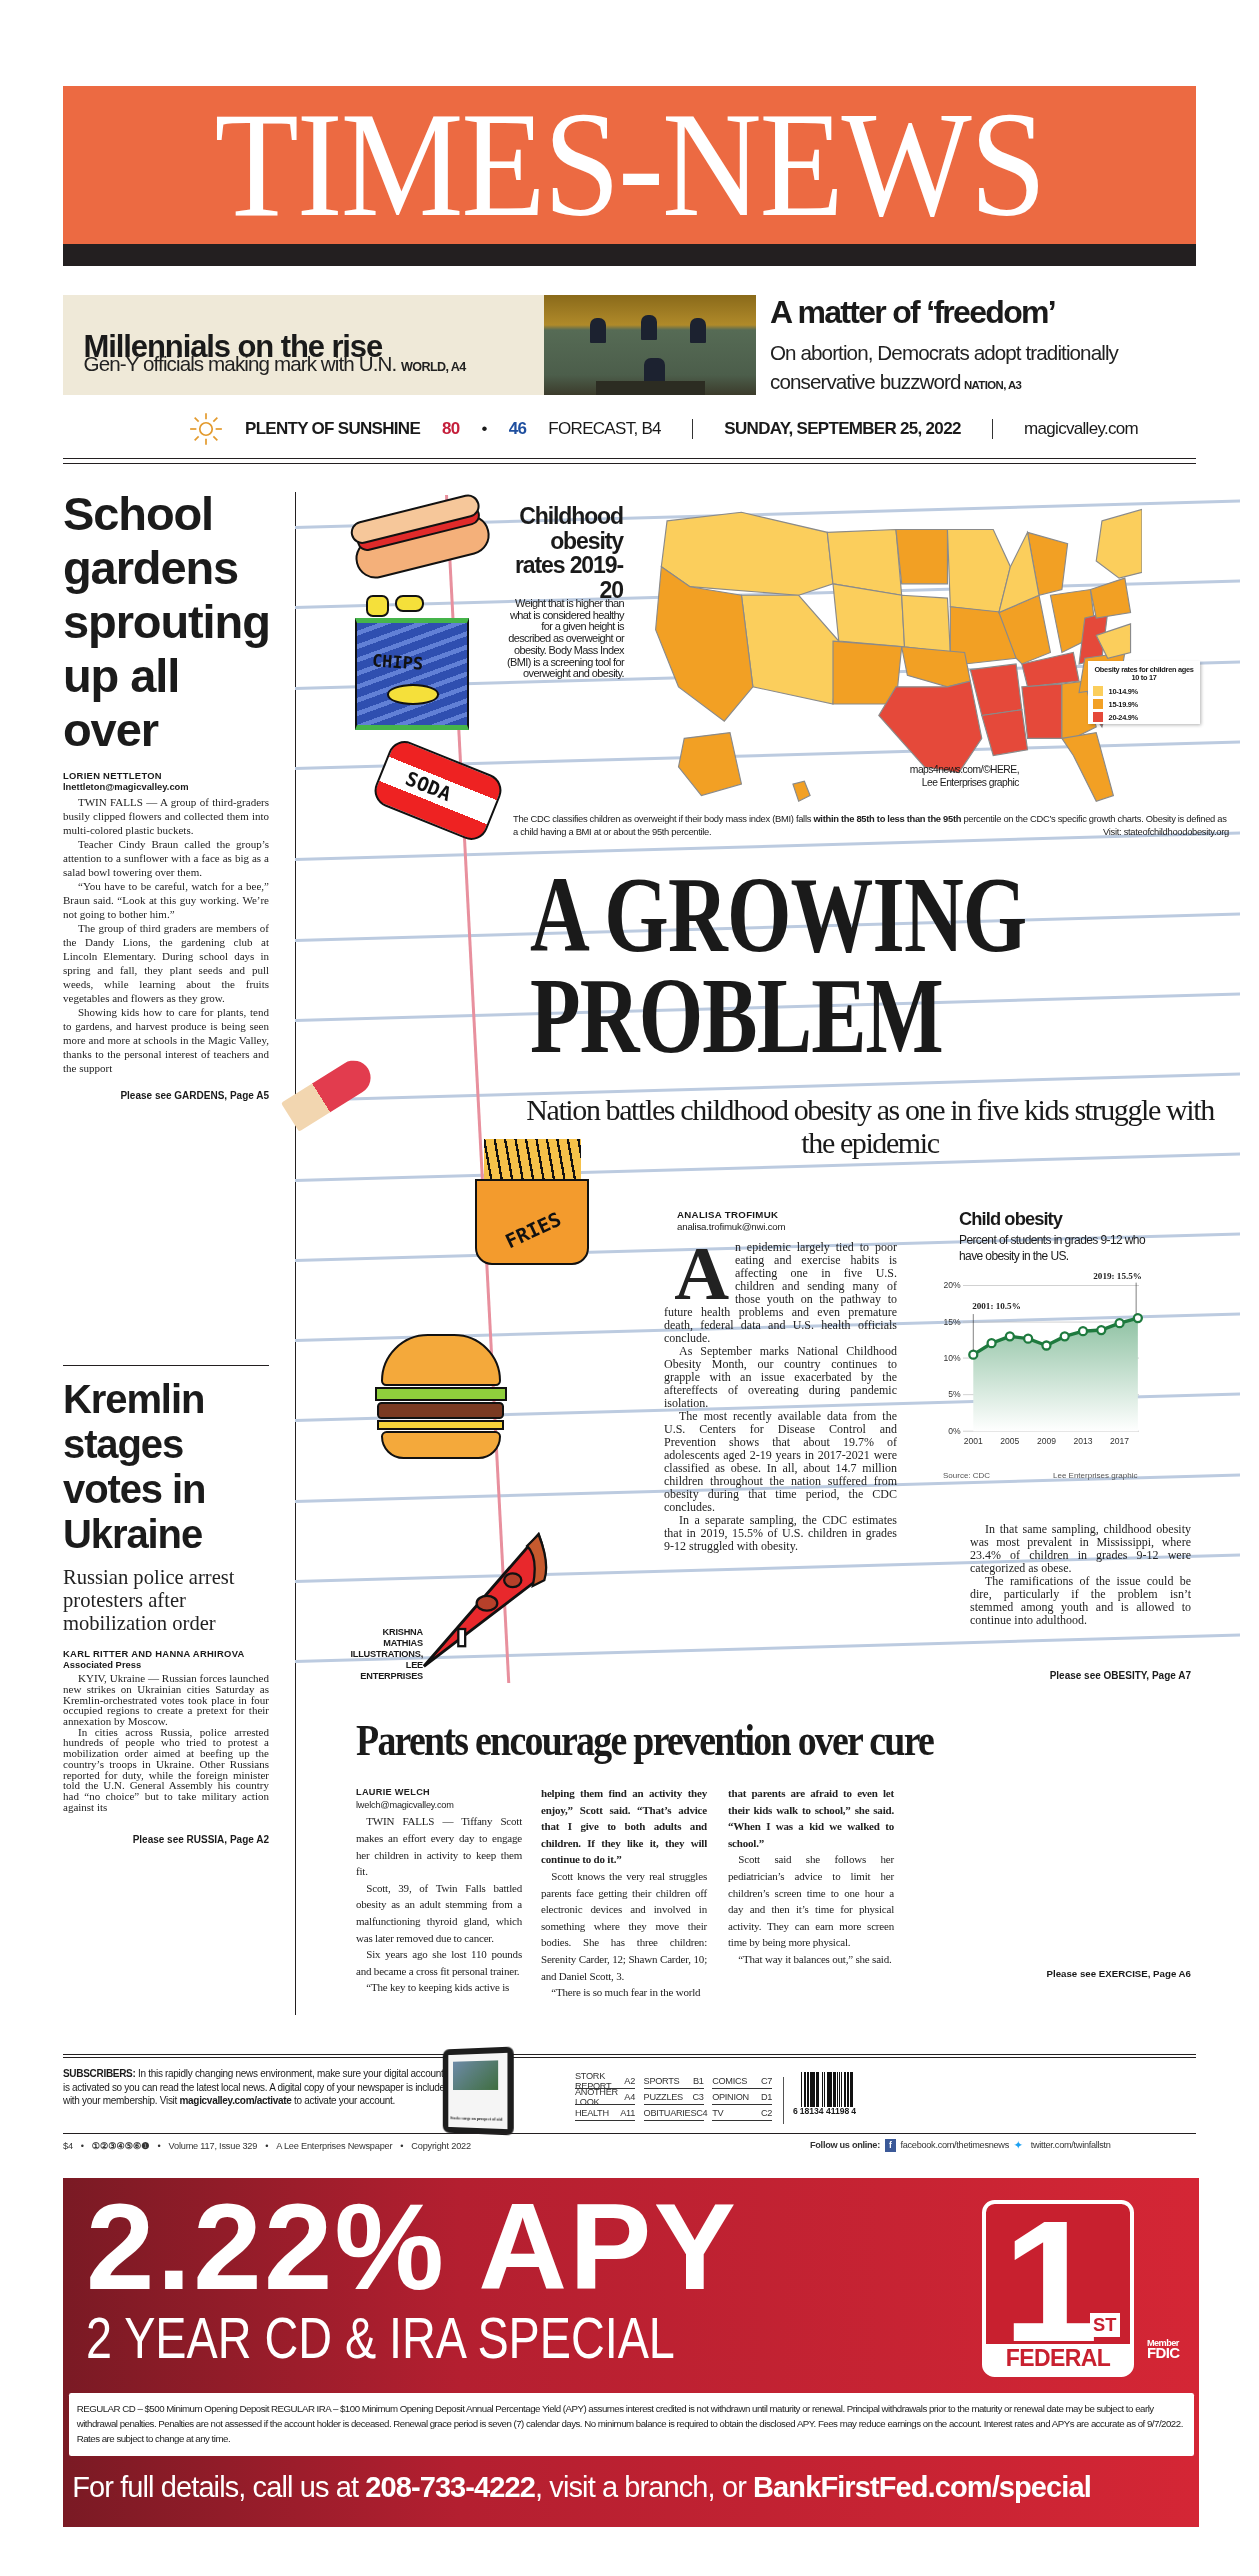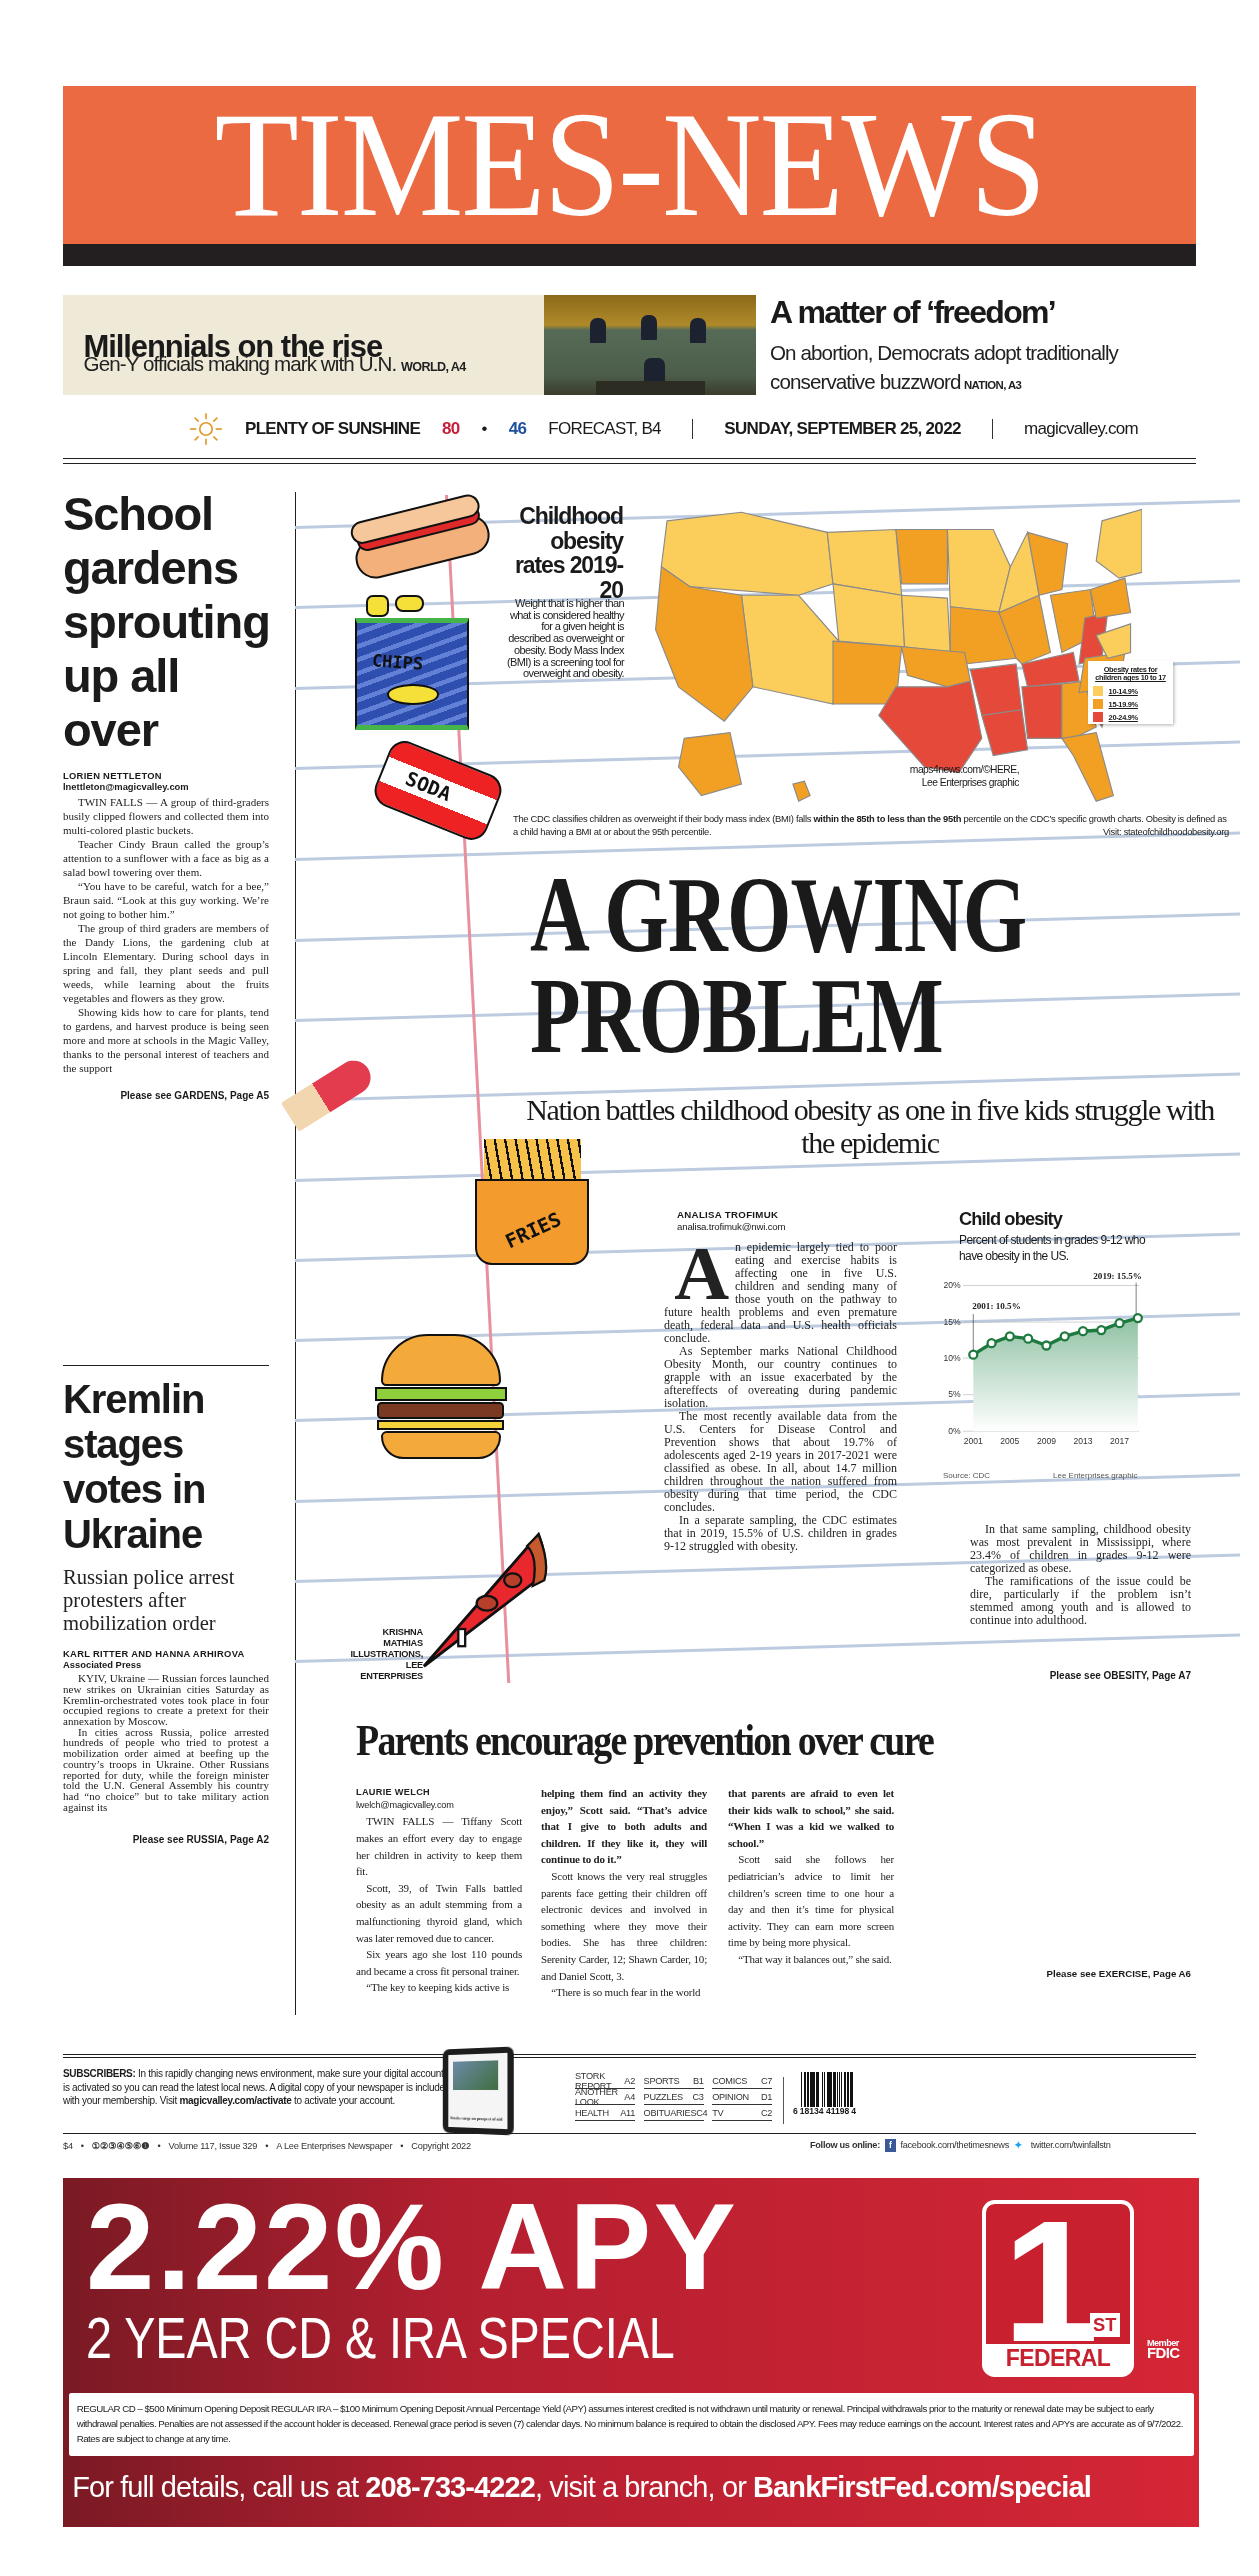--- a/index.html
+++ b/index.html
@@ -56,22 +56,22 @@
   #margin-line { position: absolute; left: 150px; top: 2.9px; width: 2.9px; height: 1202px; background: #e8909e; transform: rotate(-3deg); transform-origin: top; }
 
   
   .doodle { position: absolute; border: 2.9px solid #111; }
   .lbl { position: absolute; font-family: "DejaVu Sans Mono", monospace; font-weight: bold; color: #111; }
 
   
   #map-title { left: 509px; top: 504px; width: 114px; text-align: right; font-family: "Liberation Sans", sans-serif; font-weight: bold; font-size: 23px; line-height: 24.6px; letter-spacing: -1.1px; }
   #map-desc { left: 504px; top: 598px; width: 120px; text-align: right; font-family: "Liberation Sans", sans-serif; font-size: 11px; line-height: 11.7px; letter-spacing: -0.6px; color: #222; }
   #map { left: 627px; top: 498px; width: 515px; height: 309px; }
-  #map-legend { left: 1088px; top: 661px; width: 85px; height: 63px; background: #fff; box-shadow: 1.7px 1.7px 3.4px rgba(0,0,0,0.3); padding: 4.6px;
-    font-family: "Liberation Sans", sans-serif; font-size: 7.4px; letter-spacing: -0.3px; text-decoration: underline; }
+  #map-legend { left: 1088px; top: 661px; width: 112px; height: 63px; background: #fff; box-shadow: 1.7px 1.7px 3.4px rgba(0,0,0,0.3); padding: 4.6px;
+    font-family: "Liberation Sans", sans-serif; font-size: 7.4px; letter-spacing: -0.3px; }
   #map-legend .t { font-weight: bold; text-align: center; line-height: 8.6px; }
   #map-legend .row { display: flex; align-items: center; gap: 5.7px; margin-top: 3.4px; font-weight: bold; }
   #map-legend .sw { width: 10.3px; height: 9.7px; }
   #map-credit { left: 899px; top: 764px; width: 120px; text-align: right; font-family: "Liberation Sans", sans-serif; font-size: 10.3px; line-height: 12.6px; letter-spacing: -0.5px; }
   #map-note { left: 513px; top: 813px; width: 716px; font-family: "Liberation Sans", sans-serif; font-size: 9.4px; line-height: 12.6px; letter-spacing: -0.3px; color: #222; }
   #map-note .src { float: right; }
 
   
   #main-hed { left: 530px; top: 864px; width: 693px; font-family: "Liberation Serif", serif; font-weight: bold; color: #1a1a1a;
     font-size: 109px; line-height: 101px; transform: scaleX(0.76); transform-origin: left top; letter-spacing: -1.1px; white-space: nowrap; }

